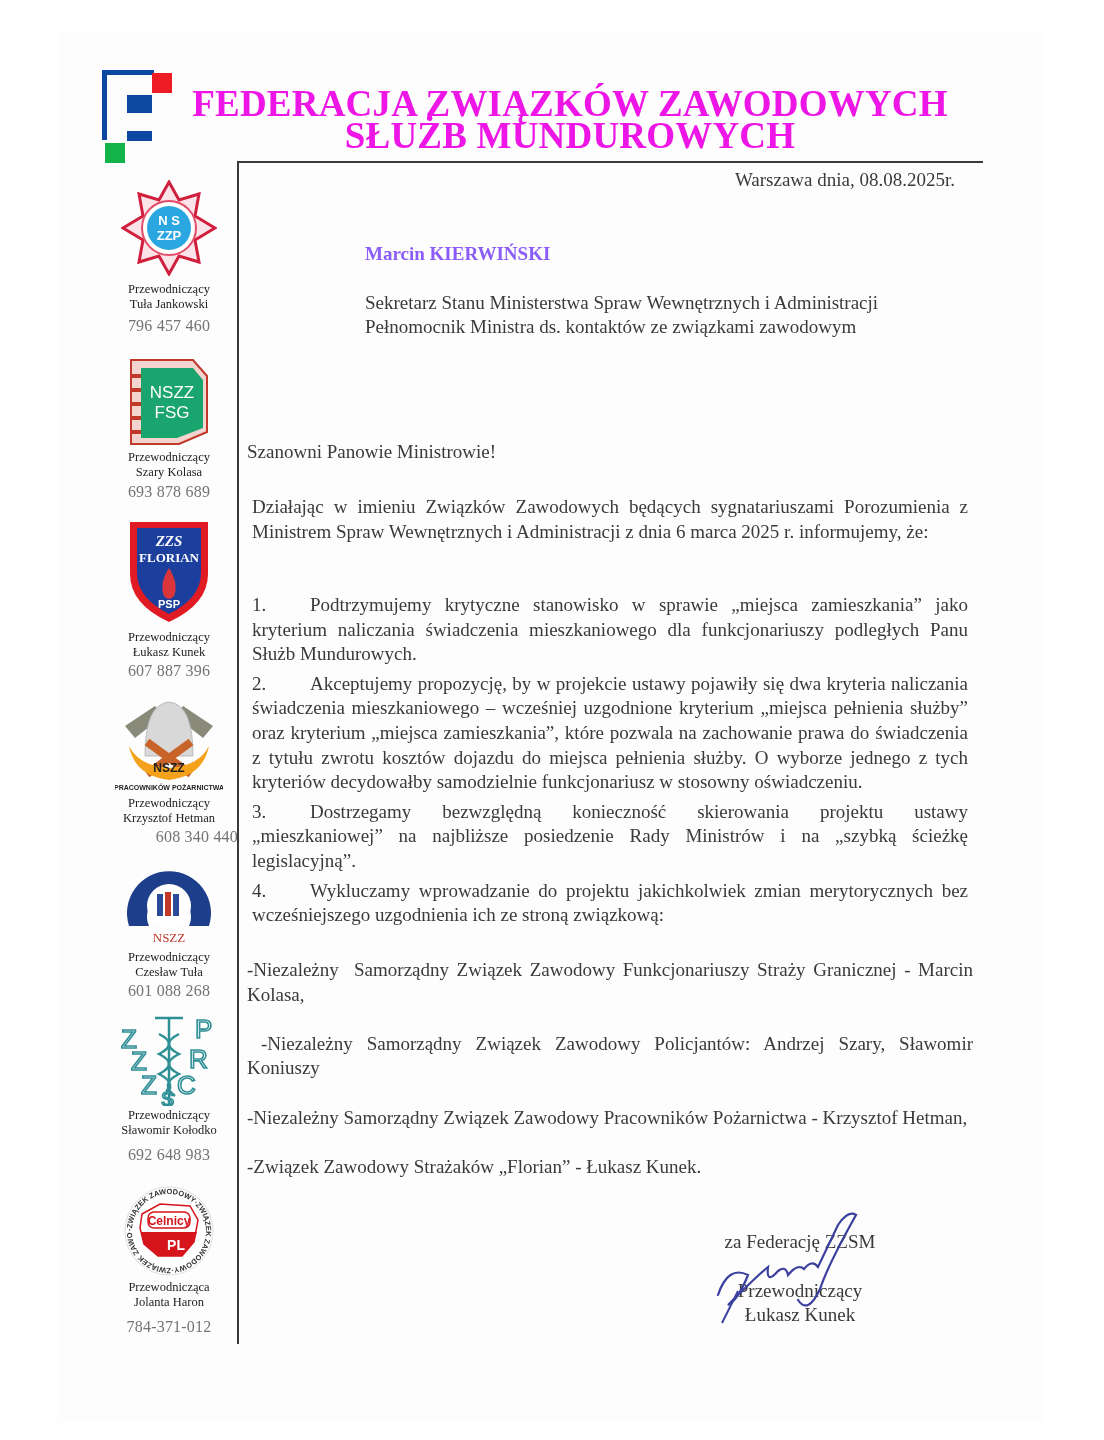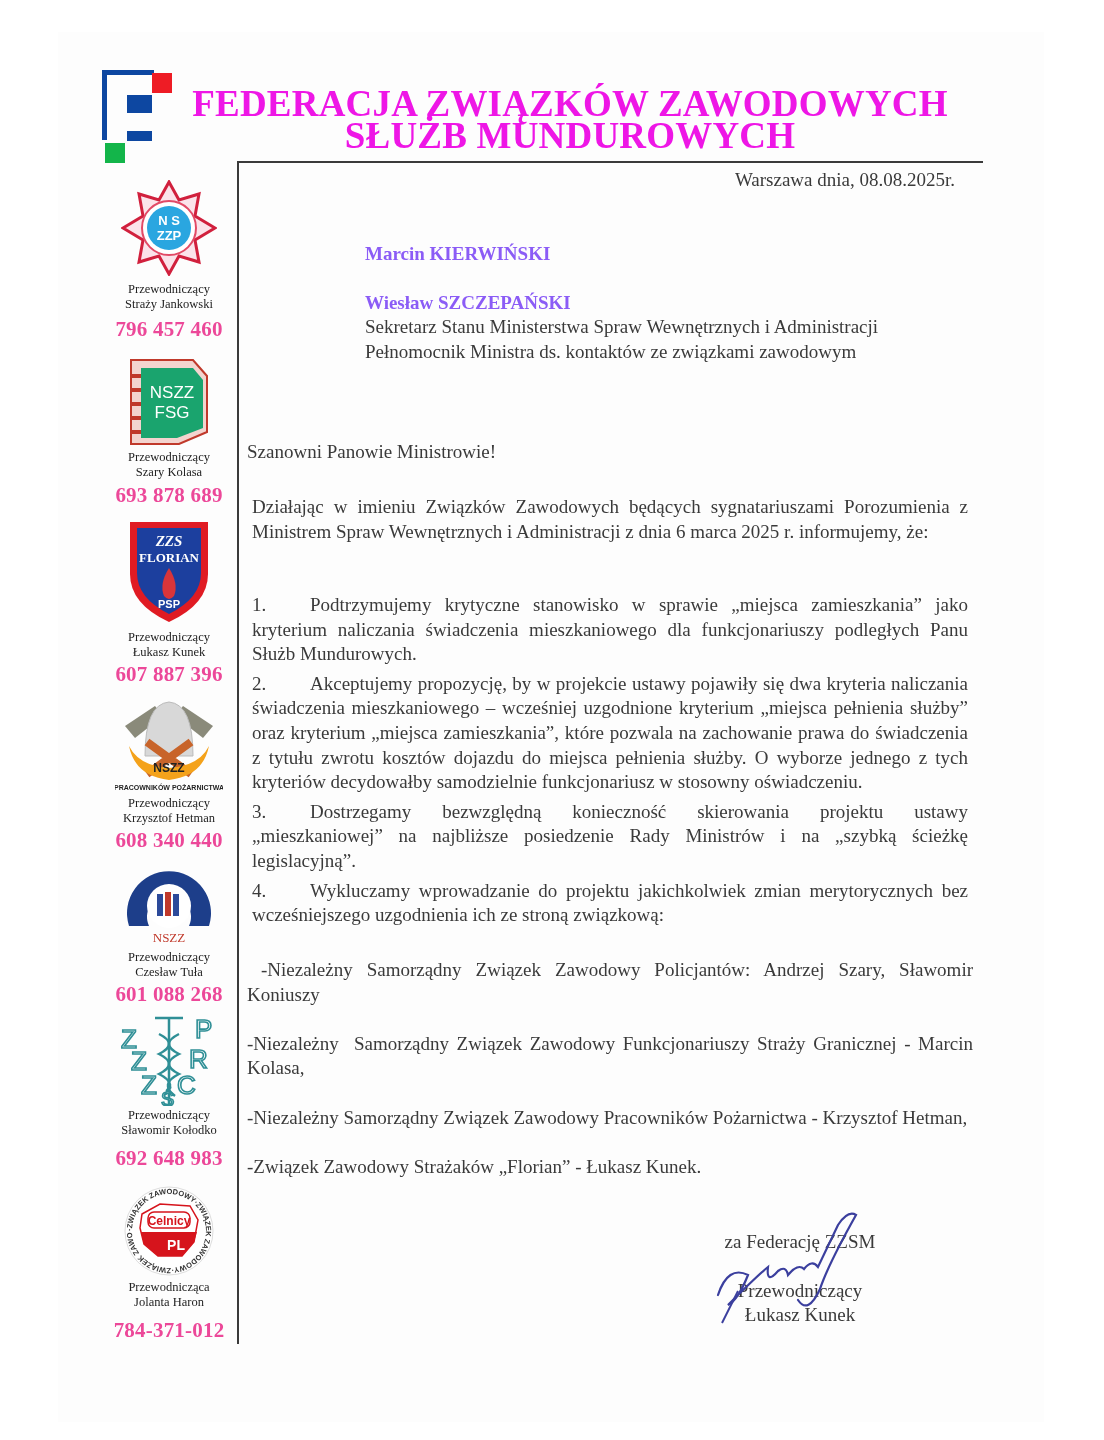--- a/index.html
+++ b/index.html
@@ -10,21 +10,21 @@
     .brand-logo { position: absolute; left: 100px; top: 68px; width: 74px; height: 96px; }
     .brand-title { position: absolute; left: 180px; top: 88px; width: 780px; text-align: center; color: #ee16e6; font-family: "Liberation Serif", serif; font-weight: bold; font-size: 37px; line-height: 32px; letter-spacing: 0.2px; text-transform: uppercase; }
     .hrule { position: absolute; left: 238px; top: 161px; width: 745px; height: 2px; background: #3a3a3a; }
     .vrule { position: absolute; left: 237px; top: 161px; width: 2px; height: 1183px; background: #3a3a3a; }
 
     
     .sidebar { position: absolute; left: 100px; top: 176px; width: 138px; }
     .member { position: absolute; left: 0; width: 138px; text-align: center; }
     .member .logo { display: block; margin: 0 auto; }
     .member .role, .member .name { font-size: 12.5px; line-height: 15px; color: #222; display: block; }
-    .member .phone { font-size: 21px; font-weight: bold; color: #ec4899; display: block; margin-top: 5px; letter-spacing: 0.2px; }
+    .member .phone { font-size: 16px; font-weight: normal; color: #737373; display: block; margin-top: 5px; letter-spacing: 0.2px; }
 
     
     .letter { position: absolute; left: 247px; top: 168px; width: 726px; font-size: 19px; line-height: 24.6px; color: #3a3a3a; }
     .date { position: absolute; right: 18px; top: 0; margin-left: 45px; }
     .recipients { position: absolute; left: 118px; top: 74px; width: 620px; }
     .recipients .bold { font-weight: bold; color: #8b5cf6; }
     .recipients .gap { height: 24px; }
     .salutation { position: absolute; left: 0; top: 272px; }
     .para { position: absolute; left: 0; width: 726px; text-align: justify; }
     .para p { margin: 5px; text-align: justify; text-align-last: auto; }
@@ -61,21 +61,21 @@
 
   <div class="member" style="top:4px;">
     <svg class="logo" width="96" height="96" viewBox="0 0 96 96">
       <polygon points="48,2 58,20 78,14 74,36 94,48 74,60 78,82 58,76 48,94 38,76 18,82 22,60 2,48 22,36 18,14 38,20" fill="#fbe3ea" stroke="#d1203d" stroke-width="3"></polygon>
       <circle cx="48" cy="48" r="27" fill="#ffffff" stroke="#e24a66" stroke-width="2"></circle>
       <circle cx="48" cy="48" r="22" fill="#2aa6e0"></circle>
       <text x="48" y="45" text-anchor="middle" font-size="13" font-weight="bold" fill="#fff" font-family="Liberation Sans, sans-serif">N S</text>
       <text x="48" y="60" text-anchor="middle" font-size="13" font-weight="bold" fill="#fff" font-family="Liberation Sans, sans-serif">ZZP</text>
     </svg>
     <span class="role" style="margin-top:6px;">Przewodniczący</span>
-    <span class="name">Straży Jankowski</span>
+    <span class="name">Tuła Jankowski</span>
     <span class="phone">796 457 460</span>
   </div>
 
   <div class="member" style="top:178px;">
     <svg class="logo" width="92" height="92" viewBox="0 0 92 92">
       <polygon points="8,6 70,6 84,22 84,78 56,90 8,90" fill="#f3d4cf" stroke="#c0392b" stroke-width="2"></polygon>
       <polygon points="18,14 70,14 80,26 80,74 54,84 18,84" fill="#1aa46e"></polygon>
       <g fill="#c0392b">
           <rect x="8" y="20" width="10" height="4"></rect>
           <rect x="8" y="34" width="10" height="4"></rect>
@@ -110,21 +110,21 @@
       <path d="M10,30 L40,10 L48,20 L20,42 Z" fill="#8a8a7a"></path>
       <path d="M98,30 L68,10 L60,20 L88,42 Z" fill="#8a8a7a"></path>
       <path d="M30,60 Q30,8 54,6 Q78,8 78,60 Z" fill="#d8d8d8" stroke="#bbb"></path>
       <path d="M32,46 L76,78 M76,46 L32,78" stroke="#c8642a" stroke-width="8"></path>
       <path d="M14,50 Q20,80 54,84 Q88,80 94,50 Q84,70 54,72 Q24,70 14,50 Z" fill="#f4a21b"></path>
       <text x="54" y="76" text-anchor="middle" font-size="12" font-weight="bold" fill="#222" font-family="Liberation Sans, sans-serif">NSZZ</text>
       <text x="54" y="94" text-anchor="middle" font-size="7" font-weight="bold" fill="#222" font-family="Liberation Sans, sans-serif">PRACOWNIKÓW POŻARNICTWA</text>
     </svg>
     <span class="role" style="margin-top:2px;">Przewodniczący</span>
     <span class="name">Krzysztof Hetman</span>
-    <span class="phone" style="margin-top:2px;">608 340 440</span>
+    <span class="phone" style="margin-top:2px;text-align:right;">608 340 440</span>
   </div>
 
   <div class="member" style="top:680px;">
     <svg class="logo" width="100" height="92" viewBox="0 0 100 92">
       <path d="M10,70 A42,42 0 1 1 90,70 L70,70 A22,22 0 1 0 30,70 Z" fill="#1d3e8a"></path>
       <circle cx="50" cy="50" r="22" fill="#ffffff"></circle>
       <g fill="#2c4a9a">
           <rect x="38" y="38" width="6" height="22"></rect>
           <rect x="46" y="36" width="6" height="24" fill="#c0392b"></rect>
           <rect x="54" y="38" width="6" height="22"></rect>
@@ -174,41 +174,40 @@
     <span class="phone" style="margin-top:8px;">784-371-012</span>
   </div>
 </div>
 
 <div class="letter">
   <div class="date">Warszawa dnia, 08.08.2025r.</div>
 
   <div class="recipients">
     <div class="bold">Marcin KIERWIŃSKI</div>
     <div class="gap"></div>
-    <div class="bold">Wiesław SZCZEPAŃSKI</div>
     <div>Sekretarz Stanu Ministerstwa Spraw Wewnętrznych i Administracji</div>
     <div>Pełnomocnik Ministra ds. kontaktów ze związkami zawodowym</div>
   </div>
 
   <div class="salutation">Szanowni Panowie Ministrowie!</div>
 
   <div class="para" style="top:322px;">
     <p>Działając w imieniu Związków Zawodowych będących sygnatariuszami Porozumienia z Ministrem Spraw Wewnętrznych i Administracji z dnia 6 marca 2025 r. informujemy, że:</p>
   </div>
 
   <div class="para" style="top:420px;">
     <p><span class="item-num">1.</span><span>Podtrzymujemy krytyczne stanowisko w sprawie „miejsca zamieszkania” jako kryterium naliczania świadczenia mieszkaniowego dla funkcjonariuszy podległych Panu Służb Mundurowych.</span></p>
     <p><span class="item-num">2.</span><span>Akceptujemy propozycję, by w projekcie ustawy pojawiły się dwa kryteria naliczania świadczenia mieszkaniowego – wcześniej uzgodnione kryterium „miejsca pełnienia służby” oraz kryterium „miejsca zamieszkania”, które pozwala na zachowanie prawa do świadczenia z tytułu zwrotu kosztów dojazdu do miejsca pełnienia służby. O wyborze jednego z tych kryteriów decydowałby samodzielnie funkcjonariusz w stosowny oświadczeniu.</span></p>
     <p><span class="item-num">3.</span><span>Dostrzegamy bezwzględną konieczność skierowania projektu ustawy „mieszkaniowej” na najbliższe posiedzenie Rady Ministrów i na „szybką ścieżkę legislacyjną”.</span></p>
     <p><span class="item-num">4.</span><span>Wykluczamy wprowadzanie do projektu jakichkolwiek zmian merytorycznych bez wcześniejszego uzgodnienia  ich ze stroną związkową:</span></p>
   </div>
 
   <div class="union-list">
+    <p style="white-space:pre-wrap;">-Niezależny  Samorządny Związek Zawodowy Funkcjonariuszy Straży Granicznej - Marcin Kolasa,</p>
     <p style="white-space:pre-wrap;"> -Niezależny Samorządny Związek Zawodowy Policjantów: Andrzej Szary, Sławomir Koniuszy</p>
-    <p style="white-space:pre-wrap;">-Niezależny  Samorządny Związek Zawodowy Funkcjonariuszy Straży Granicznej - Marcin Kolasa,</p>
     <p>-Niezależny Samorządny Związek Zawodowy Pracowników Pożarnictwa - Krzysztof Hetman,</p>
     <p>-Związek Zawodowy Strażaków „Florian” - Łukasz Kunek.</p>
   </div>
 </div>
 
 <div class="signature">
   <div>za Federację ZZSM</div>
   <div style="height:24px;"></div>
   <div>Przewodniczący</div>
   <div>Łukasz Kunek</div>

